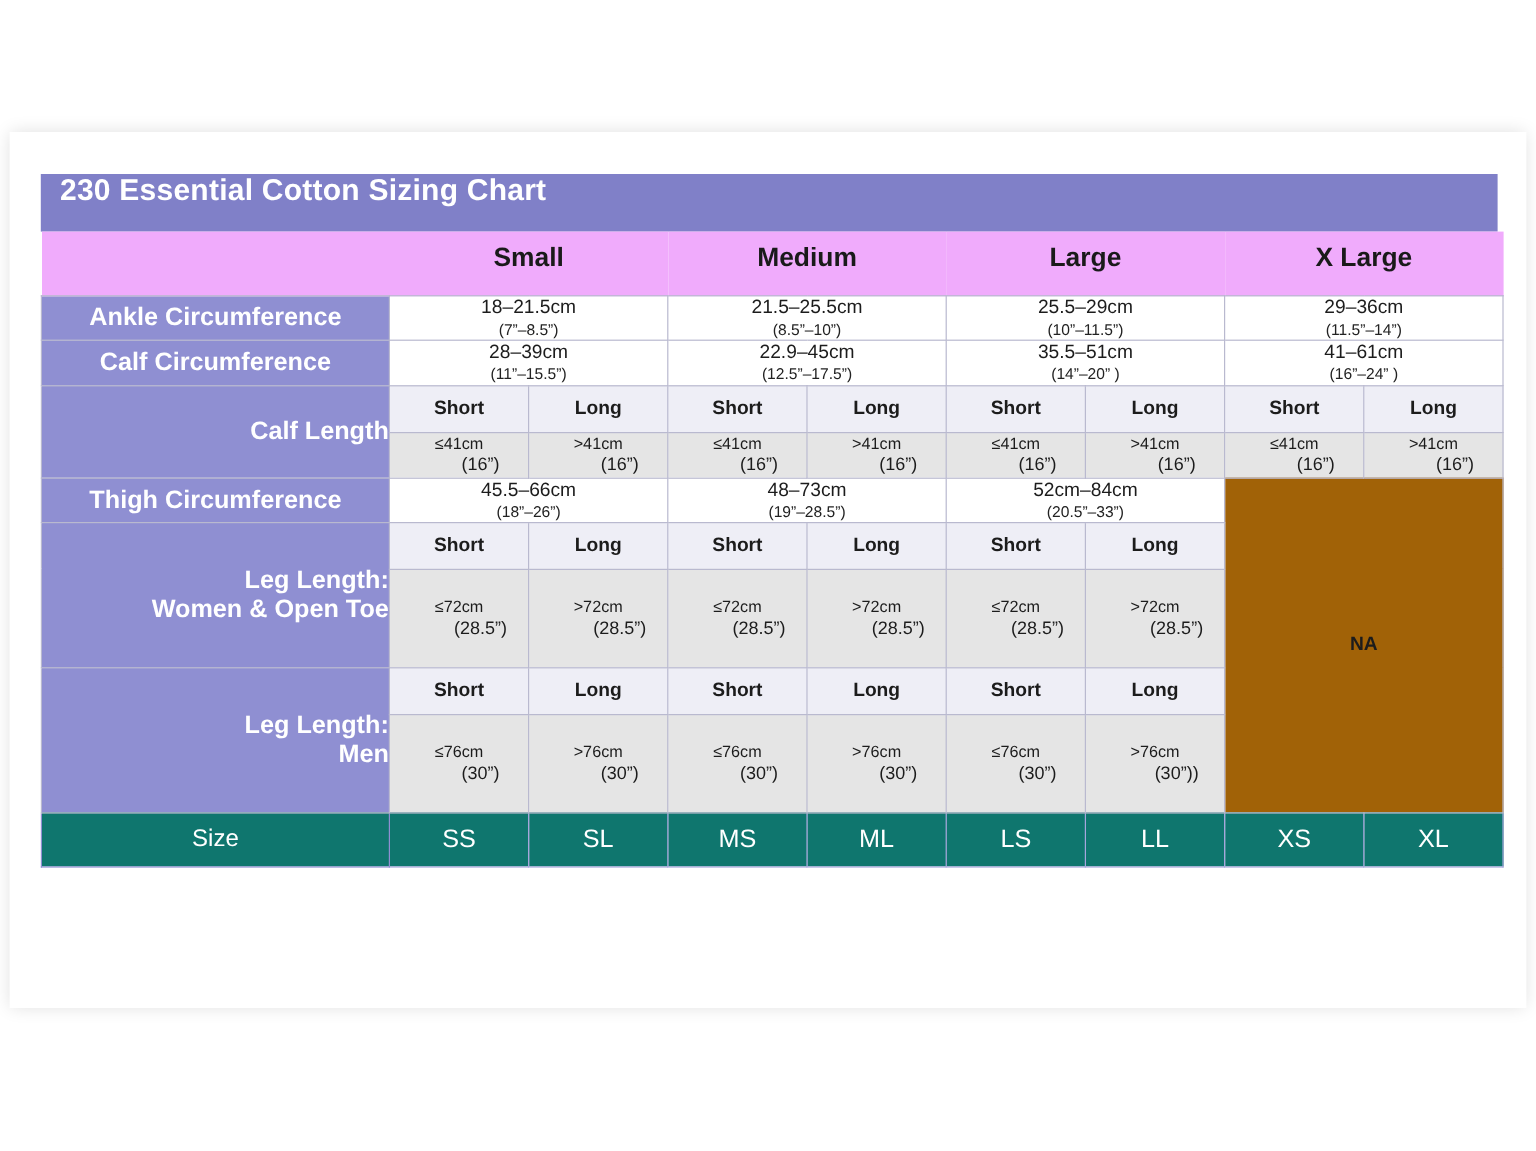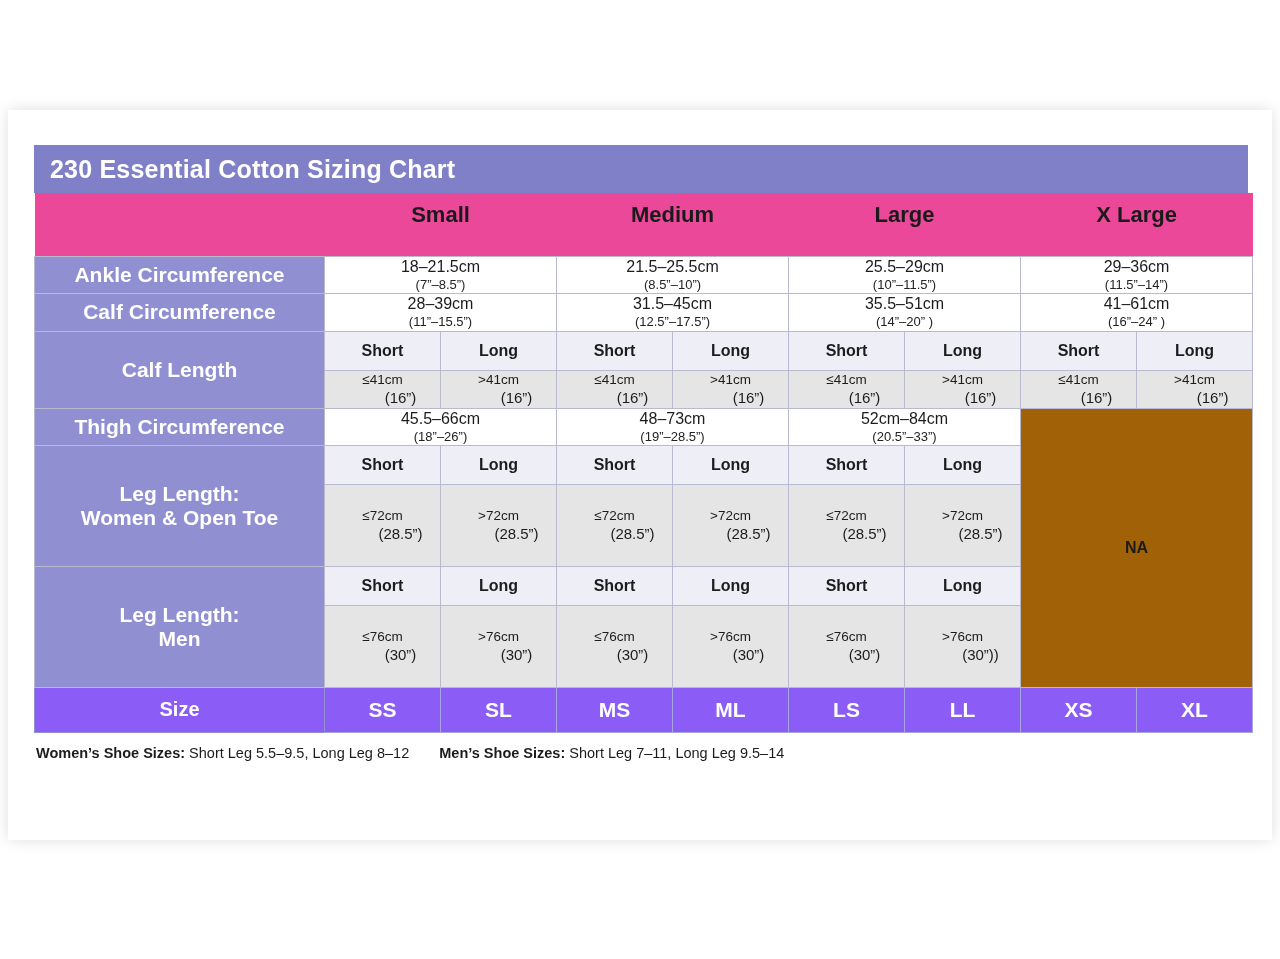--- a/index.html
+++ b/index.html
@@ -30,21 +30,21 @@
     position: absolute;
     left: 26px;
     top: 35px;
     width: 1214px;
   }
   .title-bar {
     background: #8080c8;
     color: #ffffff;
     height: 48px;
     display: flex;
-    align-items: center;
+    align-items: flex-start;
     padding-left: 16px;
     box-sizing: border-box;
   }
   .title-bar .title {
     font-size: 25px;
     font-weight: bold;
     letter-spacing: 0.2px;
   }
   table.chart {
     border-collapse: collapse;
@@ -54,37 +54,37 @@
   }
   table.chart td, table.chart th {
     border: 1px solid #b9b9cf;
     padding: 0;
     text-align: center;
     vertical-align: middle;
   }
   
   tr.size-header td {
     border: none;
-    background: #ec4899;
+    background: #f0abfc;
     height: 44px;
     font-size: 22px;
     font-weight: bold;
     color: #1a1a1a;
-    padding-bottom: 19px;
+    padding-bottom: 9px;
   }
   td.rowlabel {
     background: #8f8fd2;
     color: #ffffff;
     font-size: 21px;
     font-weight: bold;
     text-align: left;
     padding-left: 16px;
     border: 1px solid #8f8fd2;
   }
-  td.rowlabel.tall { vertical-align: middle; }
+  td.rowlabel.tall { vertical-align: middle; text-align: right; }
   td.val {
     background: #ffffff;
     color: #1c1c1c;
     padding: 7px 2px;
     line-height: 1.25;
   }
   .v-main {
     font-size: 16px;
     font-weight: normal;
     display: block;
@@ -111,23 +111,23 @@
   }
   .sv-main { display: block; font-weight: normal; font-size: 13.5px;}
   .sv-sub { display: block; font-weight: normal; font-size: 15px; margin-left: 36px;}
   td.na {
     background: #a16207;
     font-size: 16px;
     font-weight: bold;
     color: #1c1c1c;
   }
   tr.size-row td {
-    background: #8b5cf6;
+    background: #0f766e;
     color: #ffffff;
-    font-weight: bold;
+    font-weight: normal;
     height: 44px;
     border: 1px solid #a6a6dd;
   }
   tr.size-row td.rowlabel {
     font-size: 20px;
     border: 1px solid #8f8fd2;
   }
   tr.size-row td.size-code {
     font-size: 21px;
   }
@@ -193,21 +193,21 @@
           </td>
         </tr>
 
         <tr>
           <td class="rowlabel">Calf Circumference</td>
           <td class="val" colspan="2">
             <span class="v-main">28–39cm</span>
             <span class="v-sub">(11”–15.5”)</span>
           </td>
           <td class="val" colspan="2">
-            <span class="v-main">31.5–45cm</span>
+            <span class="v-main">22.9–45cm</span>
             <span class="v-sub">(12.5”–17.5”)</span>
           </td>
           <td class="val" colspan="2">
             <span class="v-main">35.5–51cm</span>
             <span class="v-sub">(14”–20” )</span>
           </td>
           <td class="val" colspan="2">
             <span class="v-main">41–61cm</span>
             <span class="v-sub">(16”–24” )</span>
           </td>
@@ -361,23 +361,16 @@
           <td class="size-code">MS</td>
           <td class="size-code">ML</td>
           <td class="size-code">LS</td>
           <td class="size-code">LL</td>
           <td class="size-code">XS</td>
           <td class="size-code">XL</td>
         </tr>
       </tbody>
         </table>
 
-      <div class="footnote">
-        <span class="fn-label">Women’s Shoe Sizes:</span>
-        <span>Short Leg 5.5–9.5, Long Leg 8–12</span>
-        <span class="fn-gap"></span>
-        <span class="fn-label">Men’s Shoe Sizes:</span>
-        <span>Short Leg 7–11, Long Leg 9.5–14</span>
-      </div>
 
     </div>
   </div>
 </div>
 
 </body></html>

